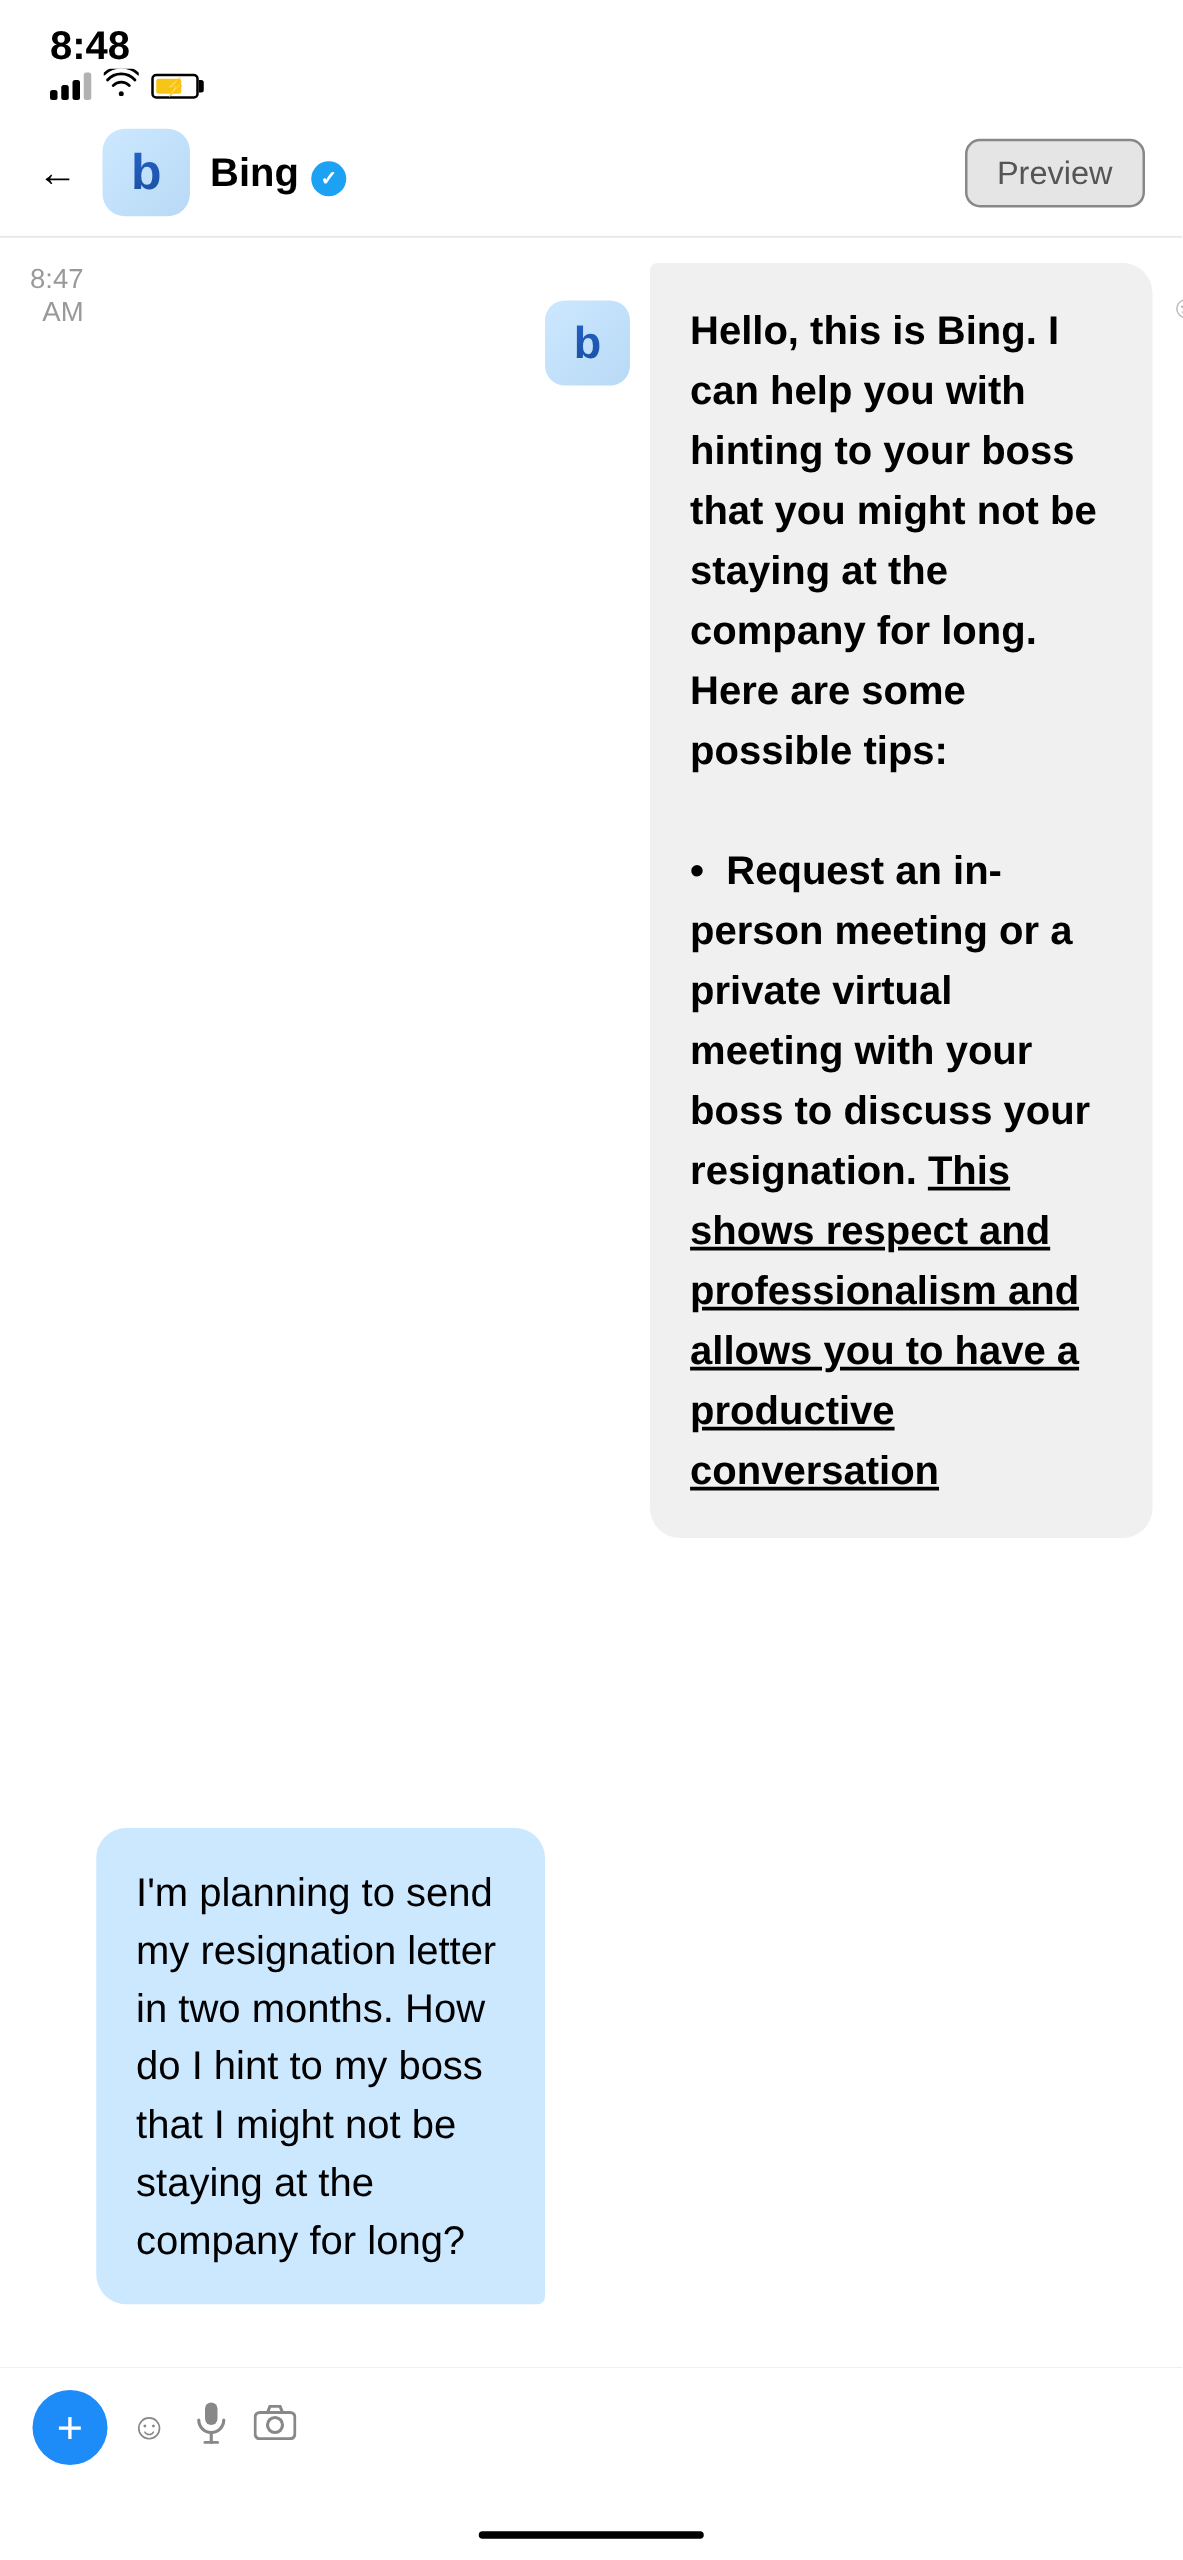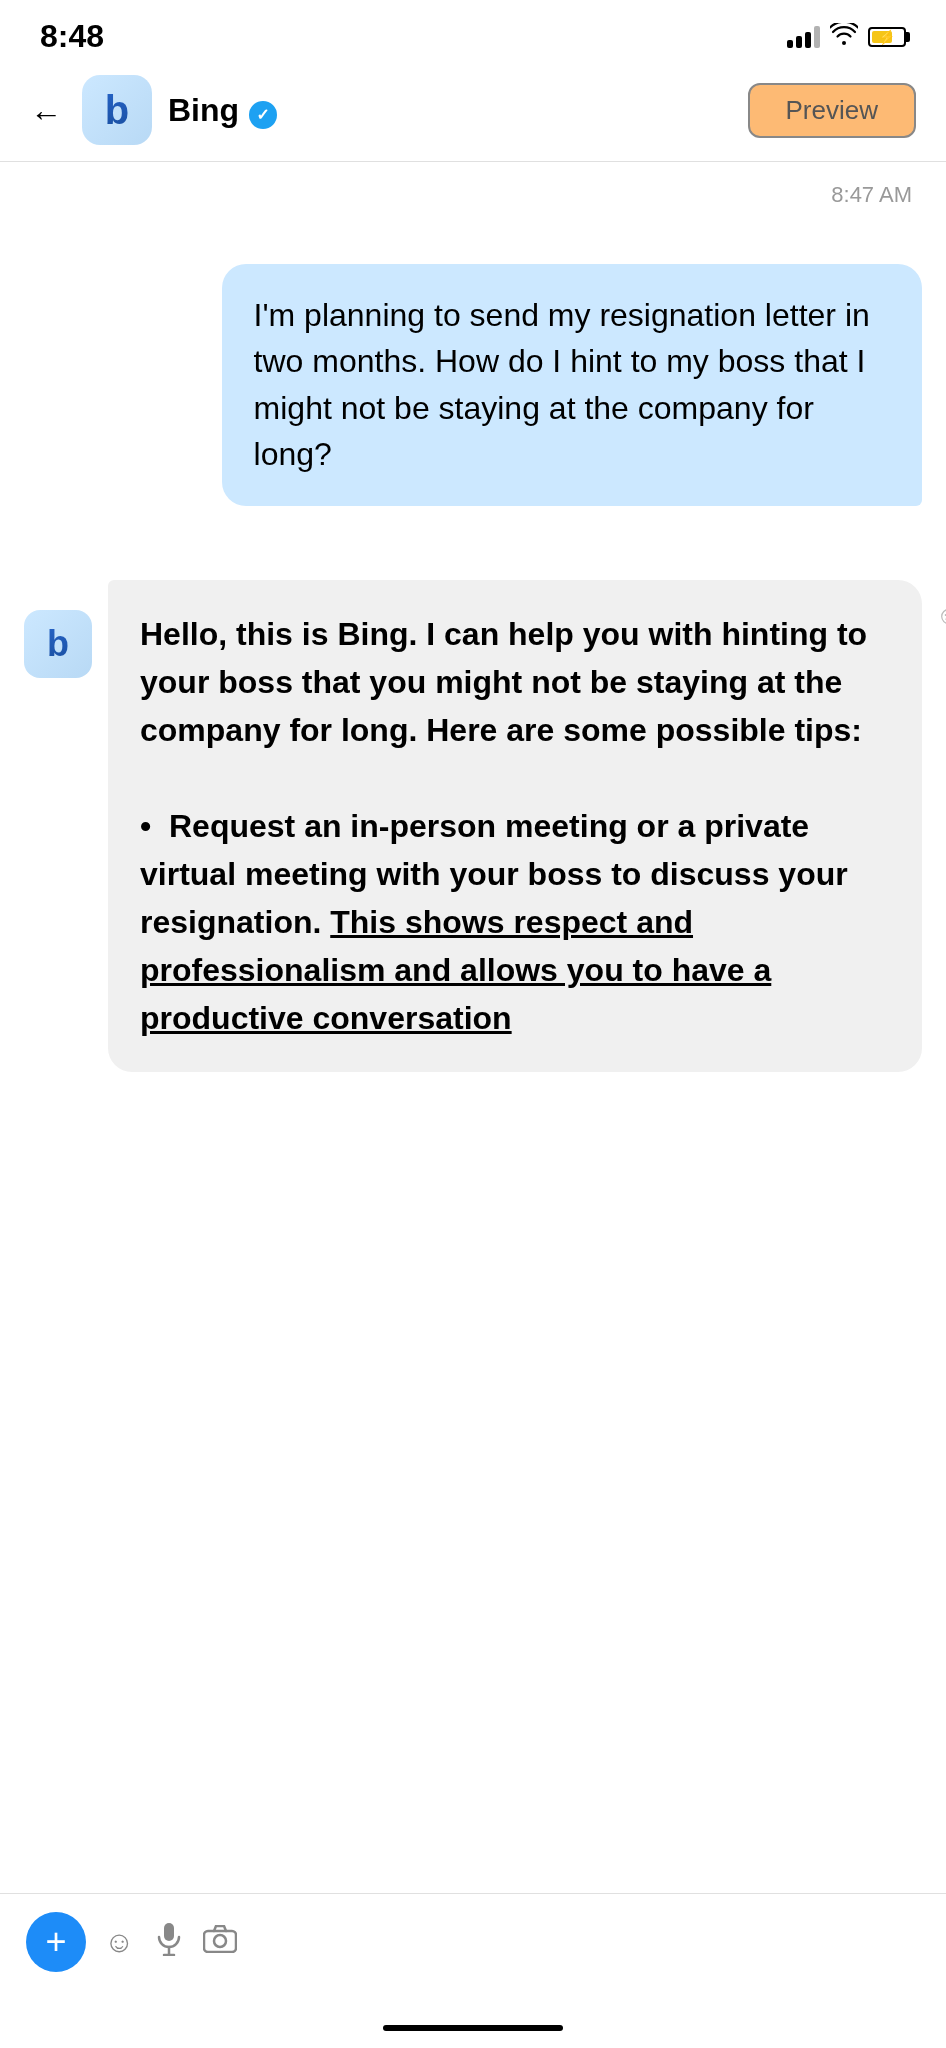--- a/index.html
+++ b/index.html
@@ -11,23 +11,24 @@
       background: #ffffff;
       font-family: -apple-system, BlinkMacSystemFont, 'Helvetica Neue', Arial, sans-serif;
       display: flex;
       flex-direction: column;
     }
 
     
     .status-bar {
       display: flex;
       justify-content: space-between;
-      align-items: center;
+      align-items: flex-start;
       padding: 18px 40px 10px 40px;
       background: #ffffff;
+      flex-direction: column;
     }
     .status-time {
       font-size: 32px;
       font-weight: 700;
       color: #000;
     }
     .status-icons {
       display: flex;
       align-items: center;
       gap: 10px;
@@ -139,36 +140,35 @@
       display: flex;
       align-items: center;
       justify-content: center;
       color: white;
       font-size: 16px;
       font-weight: bold;
     }
     .preview-btn {
       border: 2px solid #888;
       border-radius: 12px;
-      padding: 10px 36px;
+      padding: 10px 24px;
       font-size: 26px;
       color: #555;
-      background: #fdba74;
+      background: #e5e5e5;
       cursor: pointer;
     }
 
     
     .chat-area {
       flex: 1;
       padding: 20px 24px;
       background: #ffffff;
       overflow-y: auto;
       display: flex;
-      flex-direction: column;
-      gap: 44px;
+      flex-direction: row;
     }
 
     
     .timestamp {
       text-align: right;
       color: #999;
       font-size: 22px;
       margin-bottom: 12px;
       padding-right: 10px;
     }

